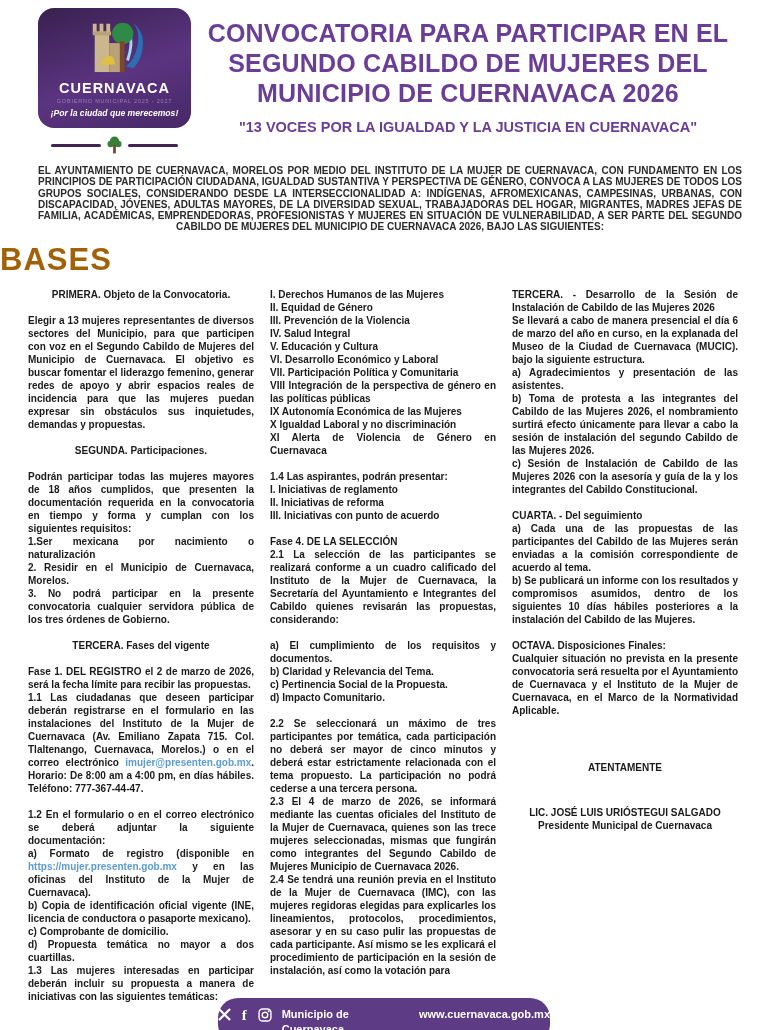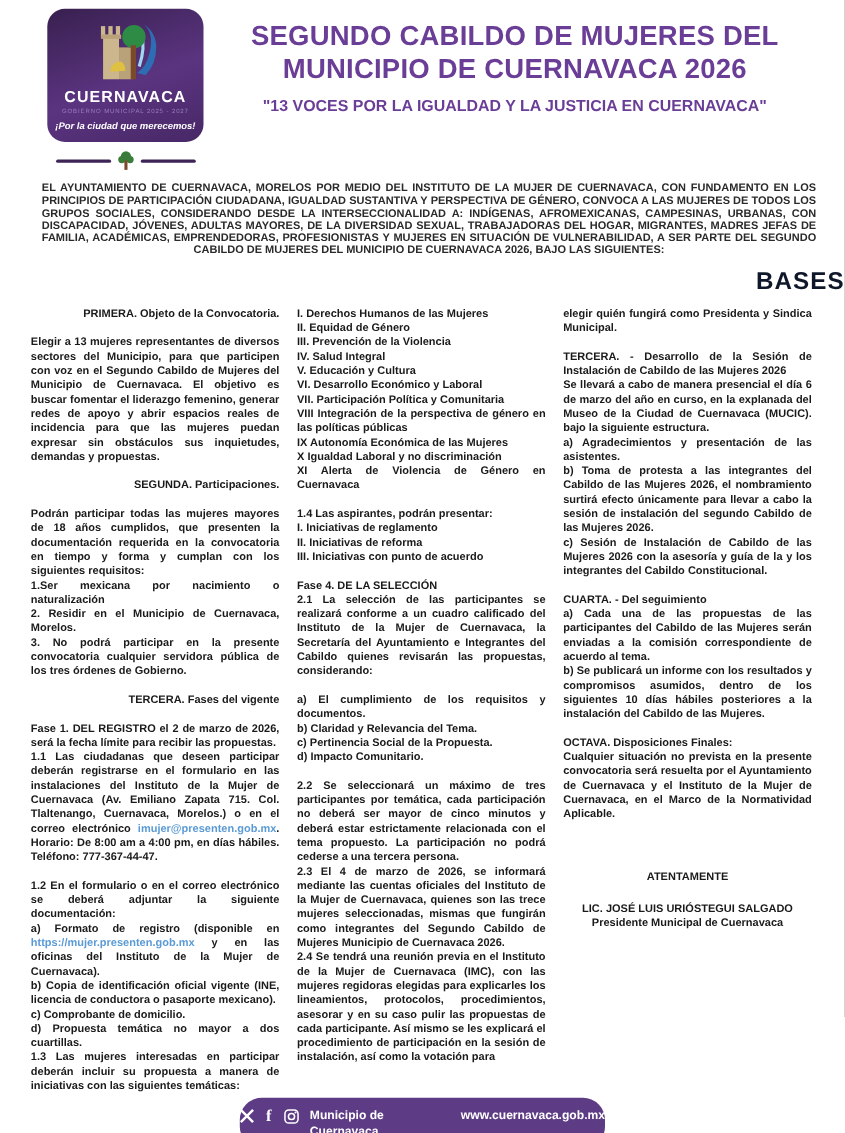--- a/index.html
+++ b/index.html
@@ -6,43 +6,43 @@
   html,body { background:#888; }
   .page {
     position:relative; width:768px; height:1030px; margin:0 auto;
     background:#ffffff; overflow:hidden;
     font-family:"Liberation Sans", sans-serif; color:#1a1a1a;
   }
   
   .hdr { display:flex; padding:8px 22px 0 38px; }
   .logo-wrap { width:152px; flex:0 0 152px; text-align:center; }
   .logo-box {
-    width:142px; margin:0 auto; padding:8px 6px 10px;
+    width:153px; margin:0 auto; padding:8px 6px 10px;
     border-radius:16px; text-align:center;
     background:linear-gradient(160deg,#38204f 0%, #5b3480 55%, #472866 100%);
   }
   .logo-name { font-size:14.5px; font-weight:bold; letter-spacing:1px; color:#fff; margin-top:2px; }
   .logo-gov  { font-size:5.5px; letter-spacing:.8px; color:#9b7cbf; margin-top:2px; }
   .logo-tag  { font-size:8.6px; font-style:italic; font-weight:bold; color:#fff; margin-top:4px; }
   .logo-divider { margin-top:7px; display:flex; align-items:center; justify-content:center; gap:6px; }
   .dline { height:3px; width:50px; background:#3d2454; border-radius:2px; }
   .title-block { flex:1; text-align:center; padding-top:10px; }
   .title-line { display:block; font-size:25px; line-height:30px; font-weight:bold; color:#6a3d96; letter-spacing:.2px; }
   .subtitle { margin-top:11px; font-size:14.5px; font-weight:bold; color:#6a3d96; }
   
   .intro {
     margin:10px 26px 0 38px; font-size:10px; line-height:11.3px; font-weight:bold;
     color:#2a2a2a; text-align:justify; text-align-last:center;
   }
-  .bases { text-align:right; font-size:22px; letter-spacing:1px; color:#0f172a; margin:9px 0 10px; font-weight:bold; }
+  .bases { text-align:left; font-size:31px; letter-spacing:1px; color:#a16207; margin:9px 0 10px; font-weight:bold; }
   
   .cols { display:flex; gap:16px; margin:0 28px; }
   .col { width:226px; flex:0 0 226px; font-size:10px; line-height:13px; font-weight:bold; }
   .blk { white-space:pre-line; text-align:justify; margin:0 0 13px; }
-  .blk.hd { text-align:right; }
+  .blk.hd { text-align:center; }
   .lnk { color:#5b9bd5; }
   
   .foot {
     position:absolute; left:50%; transform:translateX(-50%); bottom:-14px;
     width:332px; height:46px; background:#5e3b85; border-radius:20px;
     display:flex; align-items:flex-start; justify-content:center; gap:7px;
     padding-top:9px; color:#fff;
   }
   .fic { display:inline-flex; align-items:center; justify-content:center; width:15px; height:15px; }
   .fic-f { font-weight:bold; font-size:15px; line-height:14px; font-family:"Liberation Serif", serif; }
@@ -80,20 +80,21 @@
           <circle cx="8" cy="6" r="5" fill="#3a7d3a"></circle>
           <circle cx="4" cy="9" r="3.5" fill="#3a7d3a"></circle>
           <circle cx="12" cy="9" r="3.5" fill="#3a7d3a"></circle>
           <rect x="6.5" y="10" width="3" height="9" fill="#7a4a2a"></rect>
         </svg>
         <span class="dline"></span>
       </div>
     </div>
     <div class="title-block">
       <h1>
+        <span class="title-line">CONVOCATORIA PARA PARTICIPAR EN EL</span>
         <span class="title-line">SEGUNDO CABILDO DE MUJERES DEL</span>
         <span class="title-line">MUNICIPIO DE CUERNAVACA 2026</span>
       </h1>
       <div class="subtitle">"13 VOCES POR LA IGUALDAD Y LA JUSTICIA EN CUERNAVACA"</div>
     </div>
   </header>
 
   <p class="intro">EL AYUNTAMIENTO DE CUERNAVACA, MORELOS POR MEDIO DEL INSTITUTO DE LA MUJER DE CUERNAVACA, CON FUNDAMENTO EN LOS PRINCIPIOS DE PARTICIPACIÓN CIUDADANA, IGUALDAD SUSTANTIVA Y PERSPECTIVA DE GÉNERO, CONVOCA A LAS MUJERES DE TODOS LOS GRUPOS SOCIALES, CONSIDERANDO DESDE LA INTERSECCIONALIDAD A: INDÍGENAS, AFROMEXICANAS, CAMPESINAS, URBANAS, CON DISCAPACIDAD, JÓVENES, ADULTAS MAYORES, DE LA DIVERSIDAD SEXUAL, TRABAJADORAS DEL HOGAR, MIGRANTES, MADRES JEFAS DE FAMILIA, ACADÉMICAS, EMPRENDEDORAS, PROFESIONISTAS Y MUJERES EN SITUACIÓN DE VULNERABILIDAD, A SER PARTE DEL SEGUNDO CABILDO DE MUJERES DEL MUNICIPIO DE CUERNAVACA 2026, BAJO LAS SIGUIENTES:</p>
 
   <h2 class="bases">BASES</h2>
@@ -137,33 +138,32 @@
 2.1 La selección de las participantes se realizará conforme a un cuadro calificado del Instituto de la Mujer de Cuernavaca, la Secretaría del Ayuntamiento e Integrantes del Cabildo quienes revisarán las propuestas, considerando:</span></p>
         <p class="blk"><span>a) El cumplimiento de los requisitos y documentos.
 b) Claridad y Relevancia del Tema.
 c) Pertinencia Social de la Propuesta.
 d) Impacto Comunitario.</span></p>
         <p class="blk"><span>2.2 Se seleccionará un máximo de tres participantes por temática, cada participación no deberá ser mayor de cinco minutos y deberá estar estrictamente relacionada con el tema propuesto. La participación no podrá cederse a una tercera persona.
 2.3 El 4 de marzo de 2026, se informará mediante las cuentas oficiales del Instituto de la Mujer de Cuernavaca, quienes son las trece mujeres seleccionadas, mismas que fungirán como integrantes del Segundo Cabildo de Mujeres Municipio de Cuernavaca 2026.
 2.4 Se tendrá una reunión previa en el Instituto de la Mujer de Cuernavaca (IMC), con las mujeres regidoras elegidas para explicarles los lineamientos, protocolos, procedimientos, asesorar y en su caso pulir las propuestas de cada participante. Así mismo se les explicará el procedimiento de participación en la sesión de instalación, así como la votación para</span></p>
       </div>
     <div class="col">
-        <p class="blk"><span>elegir quién fungirá como Presidenta y Sindica Municipal.</span></p>
         <p class="blk"><span>TERCERA. - Desarrollo de la Sesión de Instalación de Cabildo de las Mujeres 2026
 Se llevará a cabo de manera presencial el día 6 de marzo del año en curso, en la explanada del Museo de la Ciudad de Cuernavaca (MUCIC). bajo la siguiente estructura.
 a) Agradecimientos y presentación de las asistentes.
 b) Toma de protesta a las integrantes del Cabildo de las Mujeres 2026, el nombramiento surtirá efecto únicamente para llevar a cabo la sesión de instalación del segundo Cabildo de las Mujeres 2026.
 c) Sesión de Instalación de Cabildo de las Mujeres 2026 con la asesoría y guía de la y los integrantes del Cabildo Constitucional.</span></p>
         <p class="blk"><span>CUARTA. - Del seguimiento
 a)  Cada una de las propuestas de las participantes del Cabildo de las Mujeres serán enviadas a la comisión correspondiente de acuerdo al tema.
 b)  Se publicará un informe con los resultados y compromisos asumidos, dentro de los siguientes 10 días hábiles posteriores a la instalación del Cabildo de las Mujeres.</span></p>
         <p class="blk"><span>OCTAVA. Disposiciones Finales:
 Cualquier situación no prevista en la presente convocatoria será resuelta por el Ayuntamiento de Cuernavaca y el Instituto de la Mujer de Cuernavaca, en el Marco de la Normatividad Aplicable.</span></p>
         <p class="blk" style="text-align: center; text-align-last: center; margin-top: 44px;"><span>ATENTAMENTE</span></p>
-        <p class="blk" style="text-align: left; text-align-last: center; margin-top: 16px;"><span>LIC. JOSÉ LUIS URIÓSTEGUI SALGADO
+        <p class="blk" style="text-align: left; text-align-last: center; margin-top: 32px;"><span>LIC. JOSÉ LUIS URIÓSTEGUI SALGADO
 Presidente Municipal de Cuernavaca</span></p>
       </div>
   </main>
 
   <footer class="foot">
     <span class="fic">
       <svg width="13" height="13" viewBox="0 0 14 14" aria-hidden="true">
         <path d="M1 1 L13 13 M13 1 L1 13" stroke="#ffffff" stroke-width="2.4"></path>
       </svg>
     </span>

